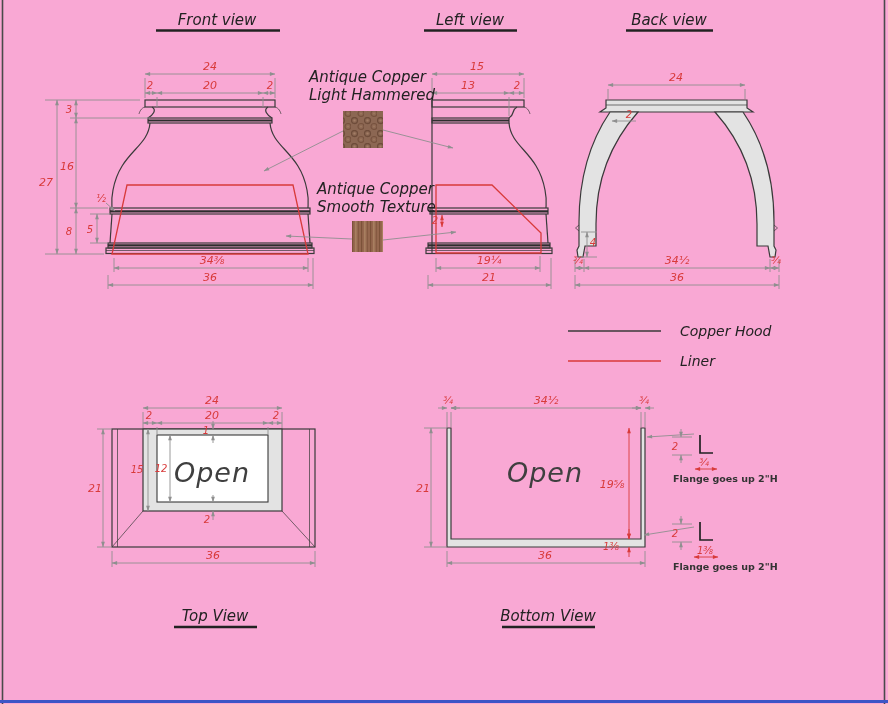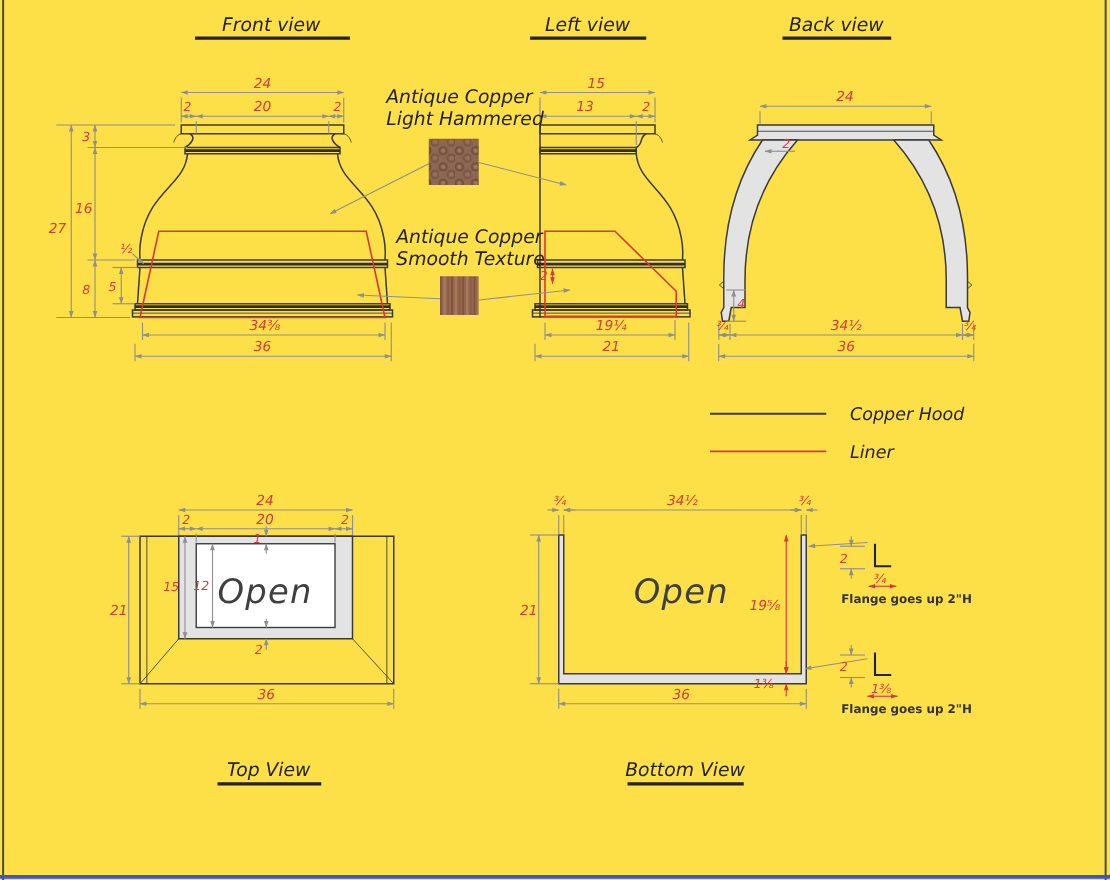--- a/index.html
+++ b/index.html
@@ -1,16 +1,16 @@
 <!DOCTYPE html>
 <html><head>
 <meta charset="utf-8">
 <style>
   html,body{margin:0;padding:0;background:#fff;}
-  .stage{position:relative;width:888px;height:704px;background:#fde047;overflow:hidden;}
+  .stage{position:relative;width:888px;height:704px;background:#f9a8d4;overflow:hidden;}
   svg{display:block;}
   
   .ink{stroke:#3a3a3a;fill:none;stroke-width:1.2;}
   .ink-thin{stroke:#3a3a3a;fill:none;stroke-width:0.7;}
   .ink-thick{stroke:#2e2e2e;fill:none;stroke-width:2.2;}
   .fillg{fill:#e3e3e3;stroke:#3a3a3a;stroke-width:1.2;}
   .fillw{fill:#ffffff;stroke:#3a3a3a;stroke-width:1.1;}
   .red{stroke:#d83a3a;fill:none;stroke-width:1.3;}
   .dim{stroke:#8f8f8f;fill:none;stroke-width:0.9;}
   .dimr{stroke:#d83a3a;fill:none;stroke-width:0.9;}

